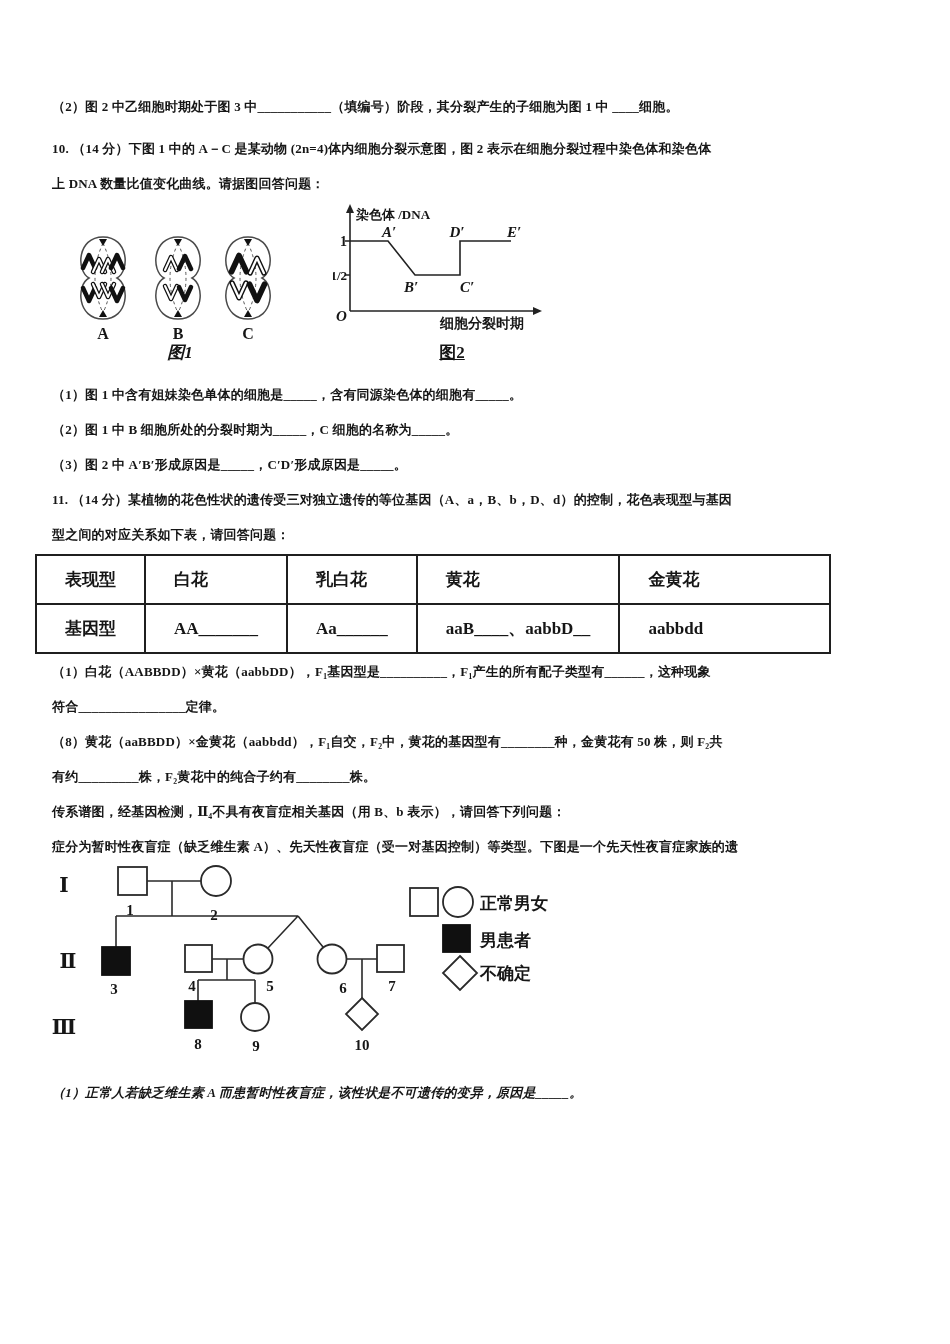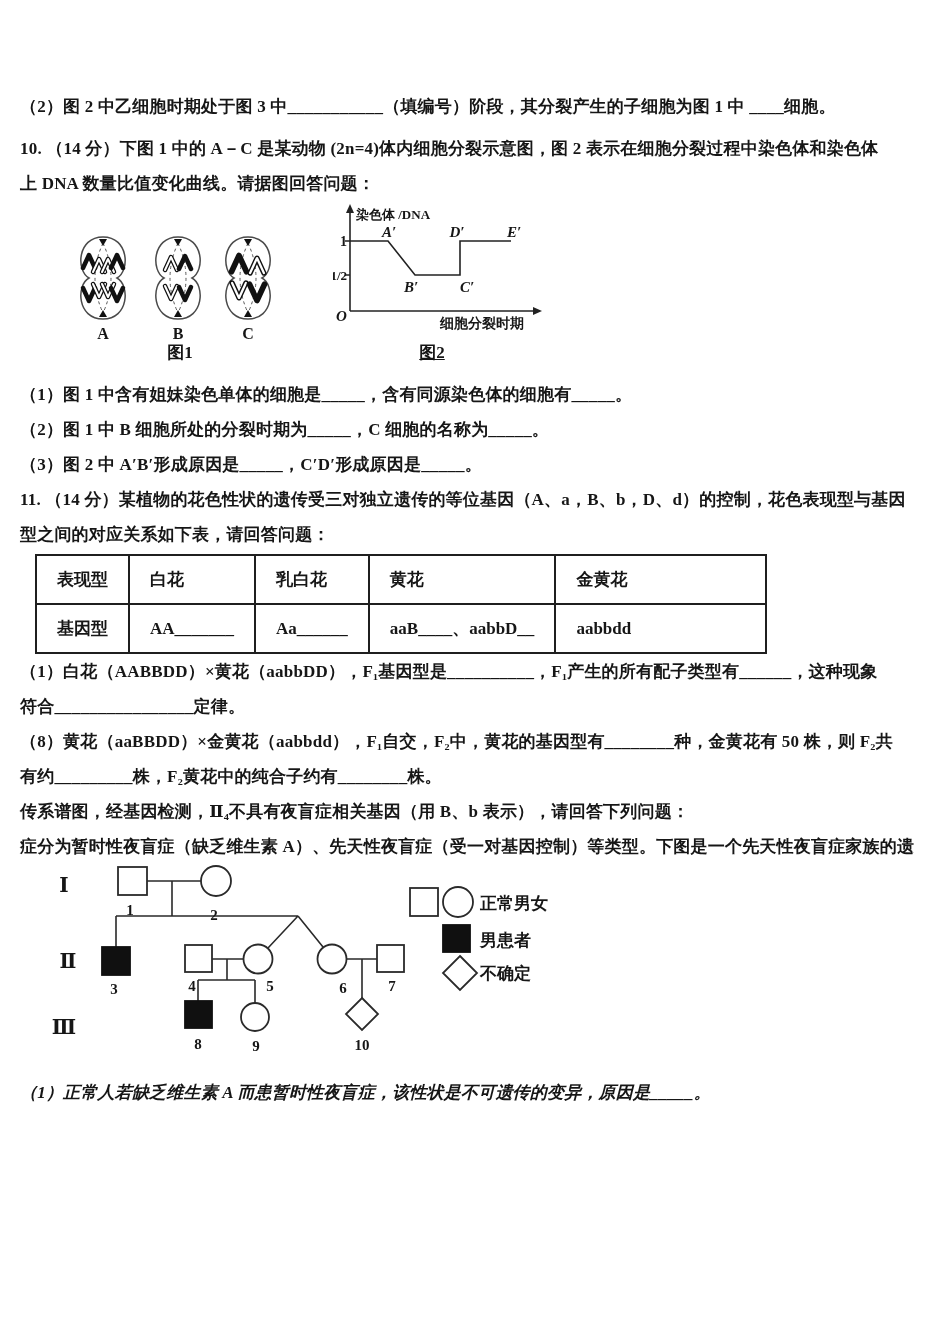--- a/index.html
+++ b/index.html
@@ -1,30 +1,30 @@
 <!DOCTYPE html>
 <html><head>
 <meta charset="utf-8">
 <style>
   html,body{margin:0;padding:0;}
   body{width:950px;height:1344px;background:#ffffff;color:#161616;
        font-family:"Liberation Serif","DejaVu Serif",serif;font-weight:700;}
   .page{position:relative;width:950px;height:1344px;box-sizing:border-box;
         padding:89px 18px 0 20px;overflow:hidden;}
-  .ln{font-size:17px;line-height:35px;white-space:nowrap;letter-spacing:.2px;}
+  .ln{font-size:13px;line-height:35px;white-space:nowrap;letter-spacing:.2px;margin-left:32px;}
   .m7{margin-top:7px;}
   .m4{margin-top:4px;}
   .m6{margin-top:6px;font-style:italic;}
   .figwrap{position:relative;height:172px;}
   .figwrap svg{position:absolute;}
   .figcap{position:absolute;top:140px;width:60px;text-align:center;font-size:17px;}
   .pedwrap{position:relative;height:205px;}
   .pedwrap svg{position:absolute;left:20px;top:0;}
   table.geno{border-collapse:collapse;margin:2px 0 0 15px;table-layout:fixed;}
-  table.geno td{border:2px solid #1f1f1f;font-size:17px;padding:0 20px;height:47px;
+  table.geno td{border:2px solid #1f1f1f;font-size:17px;padding:0 28px;height:47px;
                 vertical-align:middle;white-space:nowrap;}
   svg text{font-family:"Liberation Serif","DejaVu Serif",serif;font-weight:700;fill:#161616;}
   .it{font-style:italic;}
   .cellbody{fill:#fff;stroke:#4a4a4a;stroke-width:1.5;}
   .spindle{fill:none;stroke:#555;stroke-width:1;stroke-dasharray:3,3;}
   .aster{fill:#111;stroke:none;}
   .ch-f{stroke:#111;stroke-width:4.5;fill:none;stroke-linecap:round;stroke-linejoin:round;}
   .ch-o1{stroke:#111;stroke-width:4.5;fill:none;stroke-linecap:round;stroke-linejoin:round;}
   .ch-o2{stroke:#fff;stroke-width:2;fill:none;stroke-linecap:round;stroke-linejoin:round;}
   .axis{stroke:#222;stroke-width:1.6;fill:none;}
@@ -112,22 +112,22 @@
       <text x="14" y="79" font-size="13" text-anchor="end">1/2</text>
       <text x="3" y="120" font-size="15" class="it">O</text>
       <text x="107" y="127" font-size="14">细胞分裂时期</text>
       <text x="56" y="36" font-size="15" text-anchor="middle" class="it">A′</text>
       <text x="78" y="91" font-size="15" text-anchor="middle" class="it">B′</text>
       <text x="134" y="91" font-size="15" text-anchor="middle" class="it">C′</text>
       <text x="124" y="36" font-size="15" text-anchor="middle" class="it">D′</text>
       <text x="181" y="36" font-size="15" text-anchor="middle" class="it">E′</text>
     </svg>
 
-    <div class="figcap" style="left:130px;">图1</div>
-    <div class="figcap" style="left:382px;text-decoration:underline;">图2</div>
+    <div class="figcap" style="left:130px;font-style:italic;">图1</div>
+    <div class="figcap" style="left:402px;text-decoration:underline;">图2</div>
   </div>
 
   <div class="ln m4">（1）图 1 中含有姐妹染色单体的细胞是_____，含有同源染色体的细胞有_____。</div>
   <div class="ln">（2）图 1 中 B 细胞所处的分裂时期为_____，C 细胞的名称为_____。</div>
   <div class="ln">（3）图 2 中 A′B′形成原因是_____，C′D′形成原因是_____。</div>
 
   <div class="ln">11. （14 分）某植物的花色性状的遗传受三对独立遗传的等位基因（A、a，B、b，D、d）的控制，花色表现型与基因</div>
   <div class="ln">型之间的对应关系如下表，请回答问题：</div>
 
   <table class="geno">

